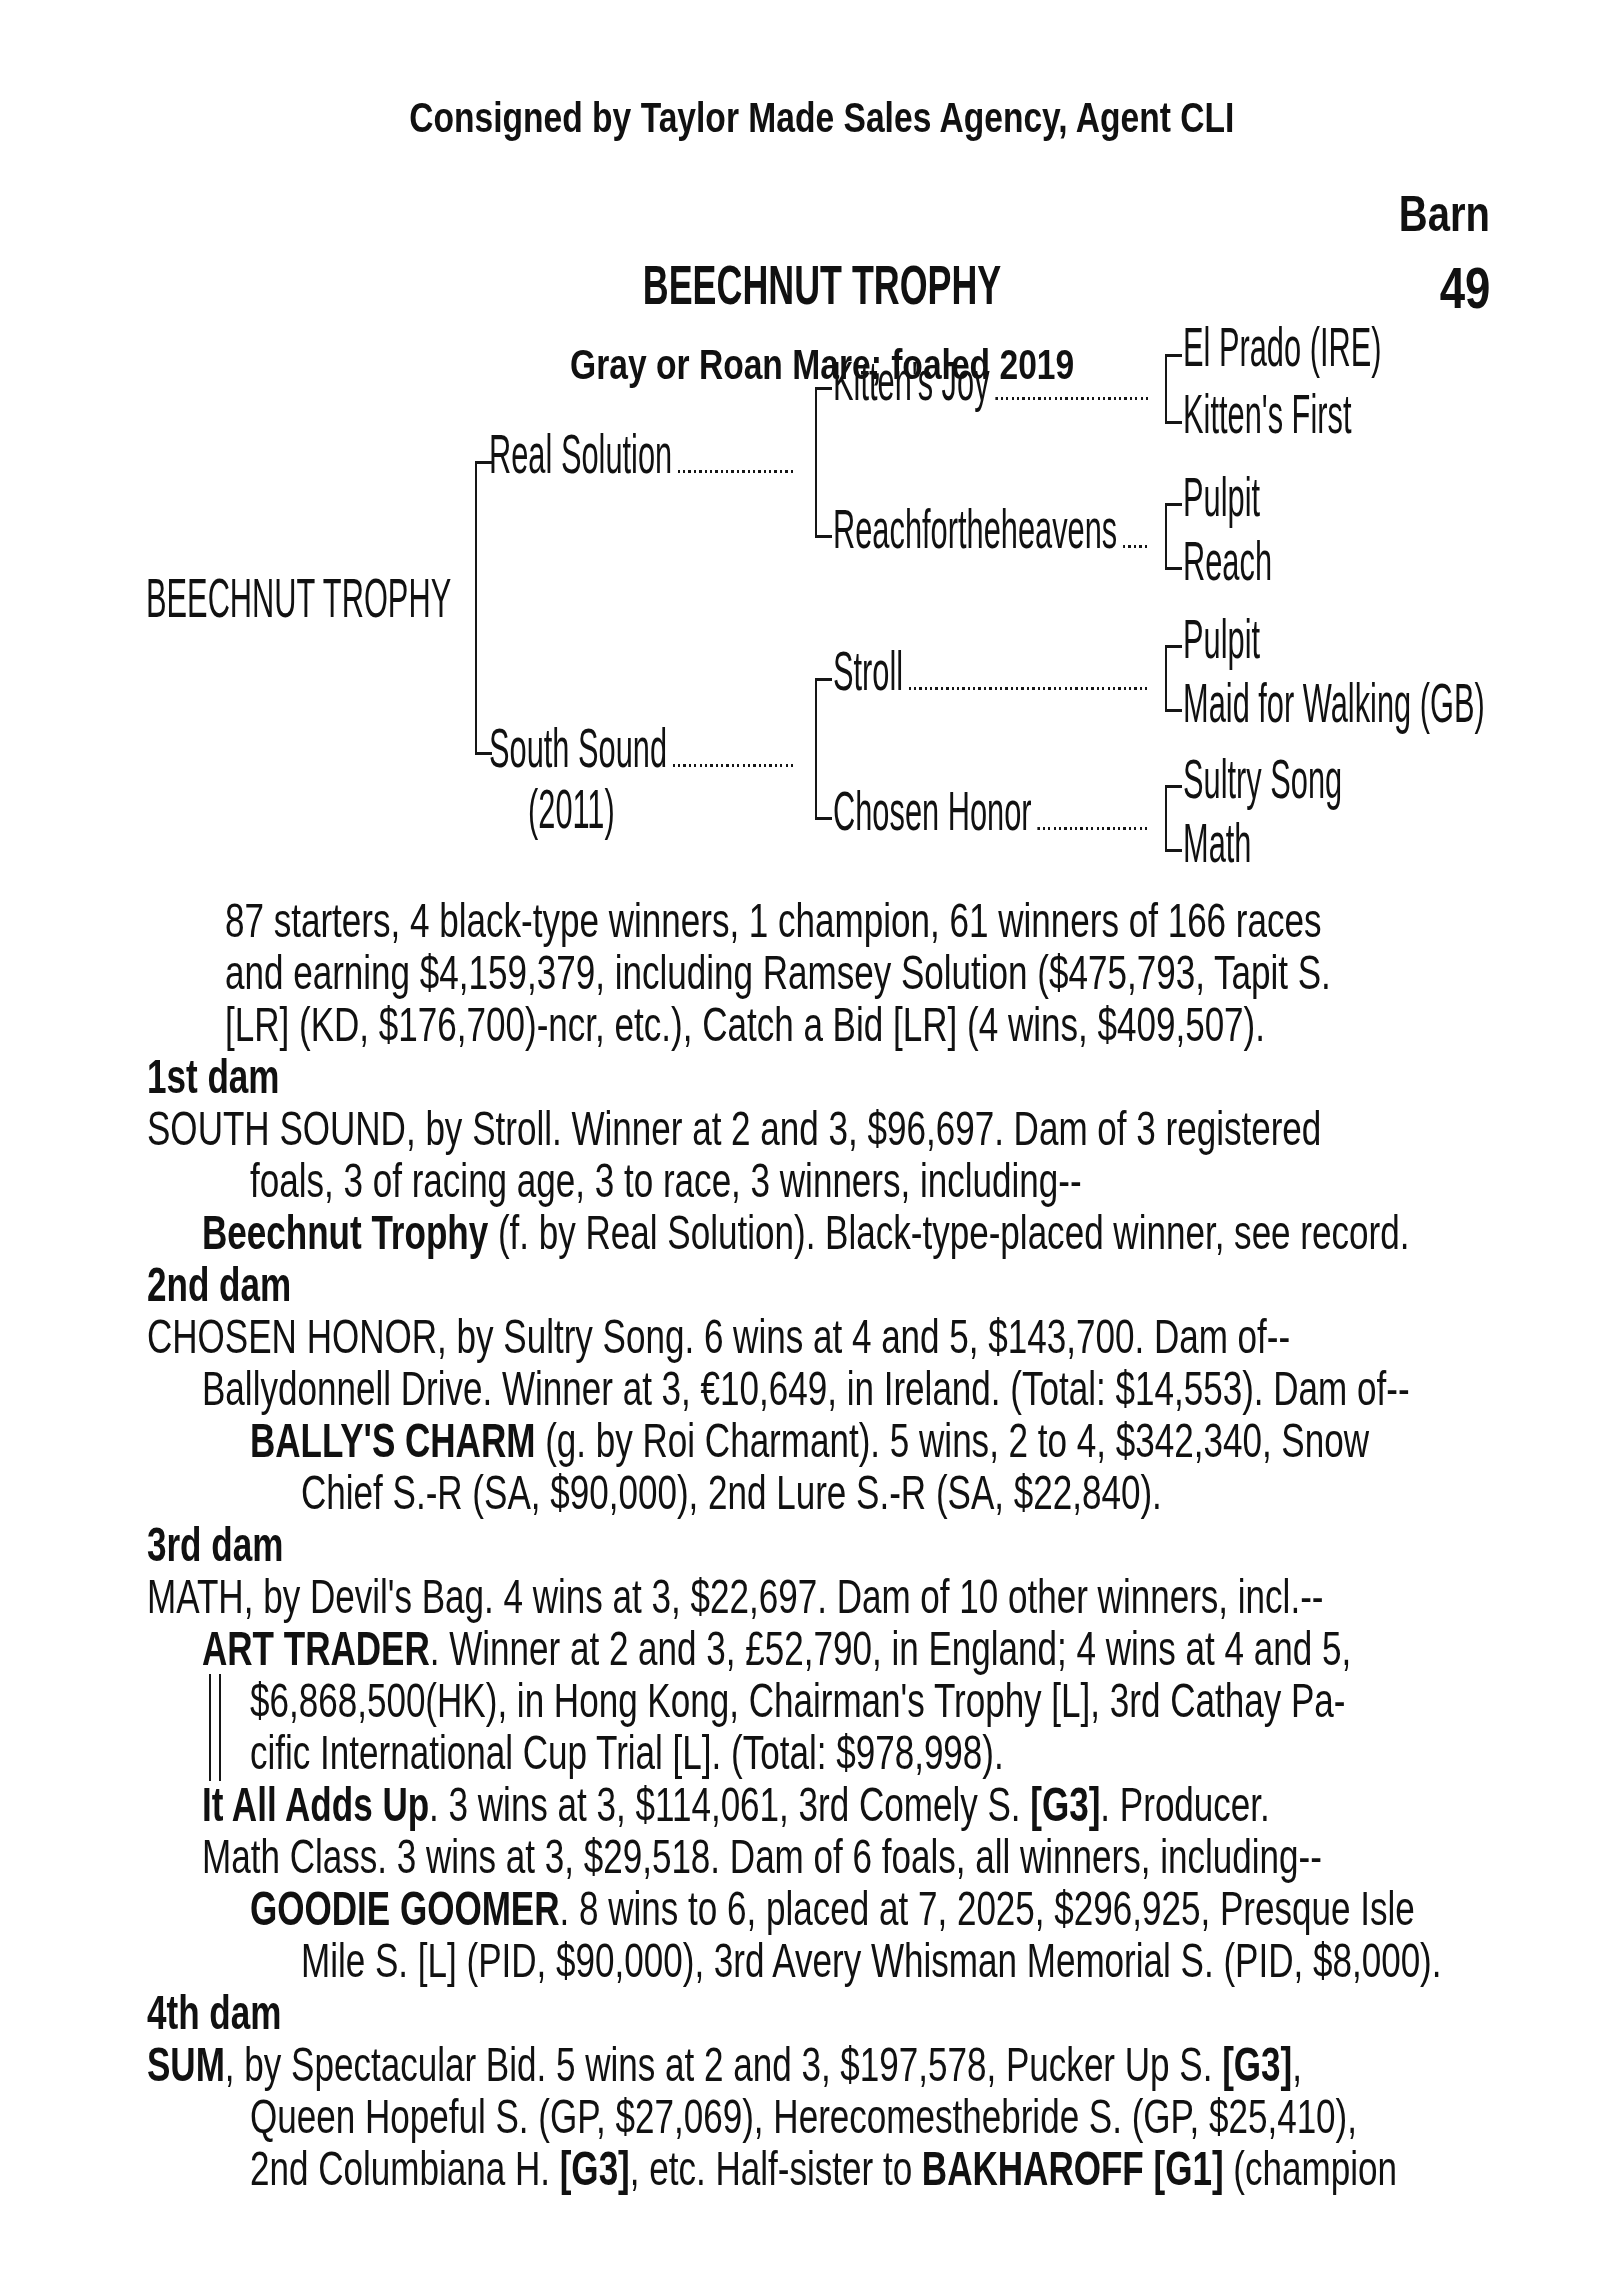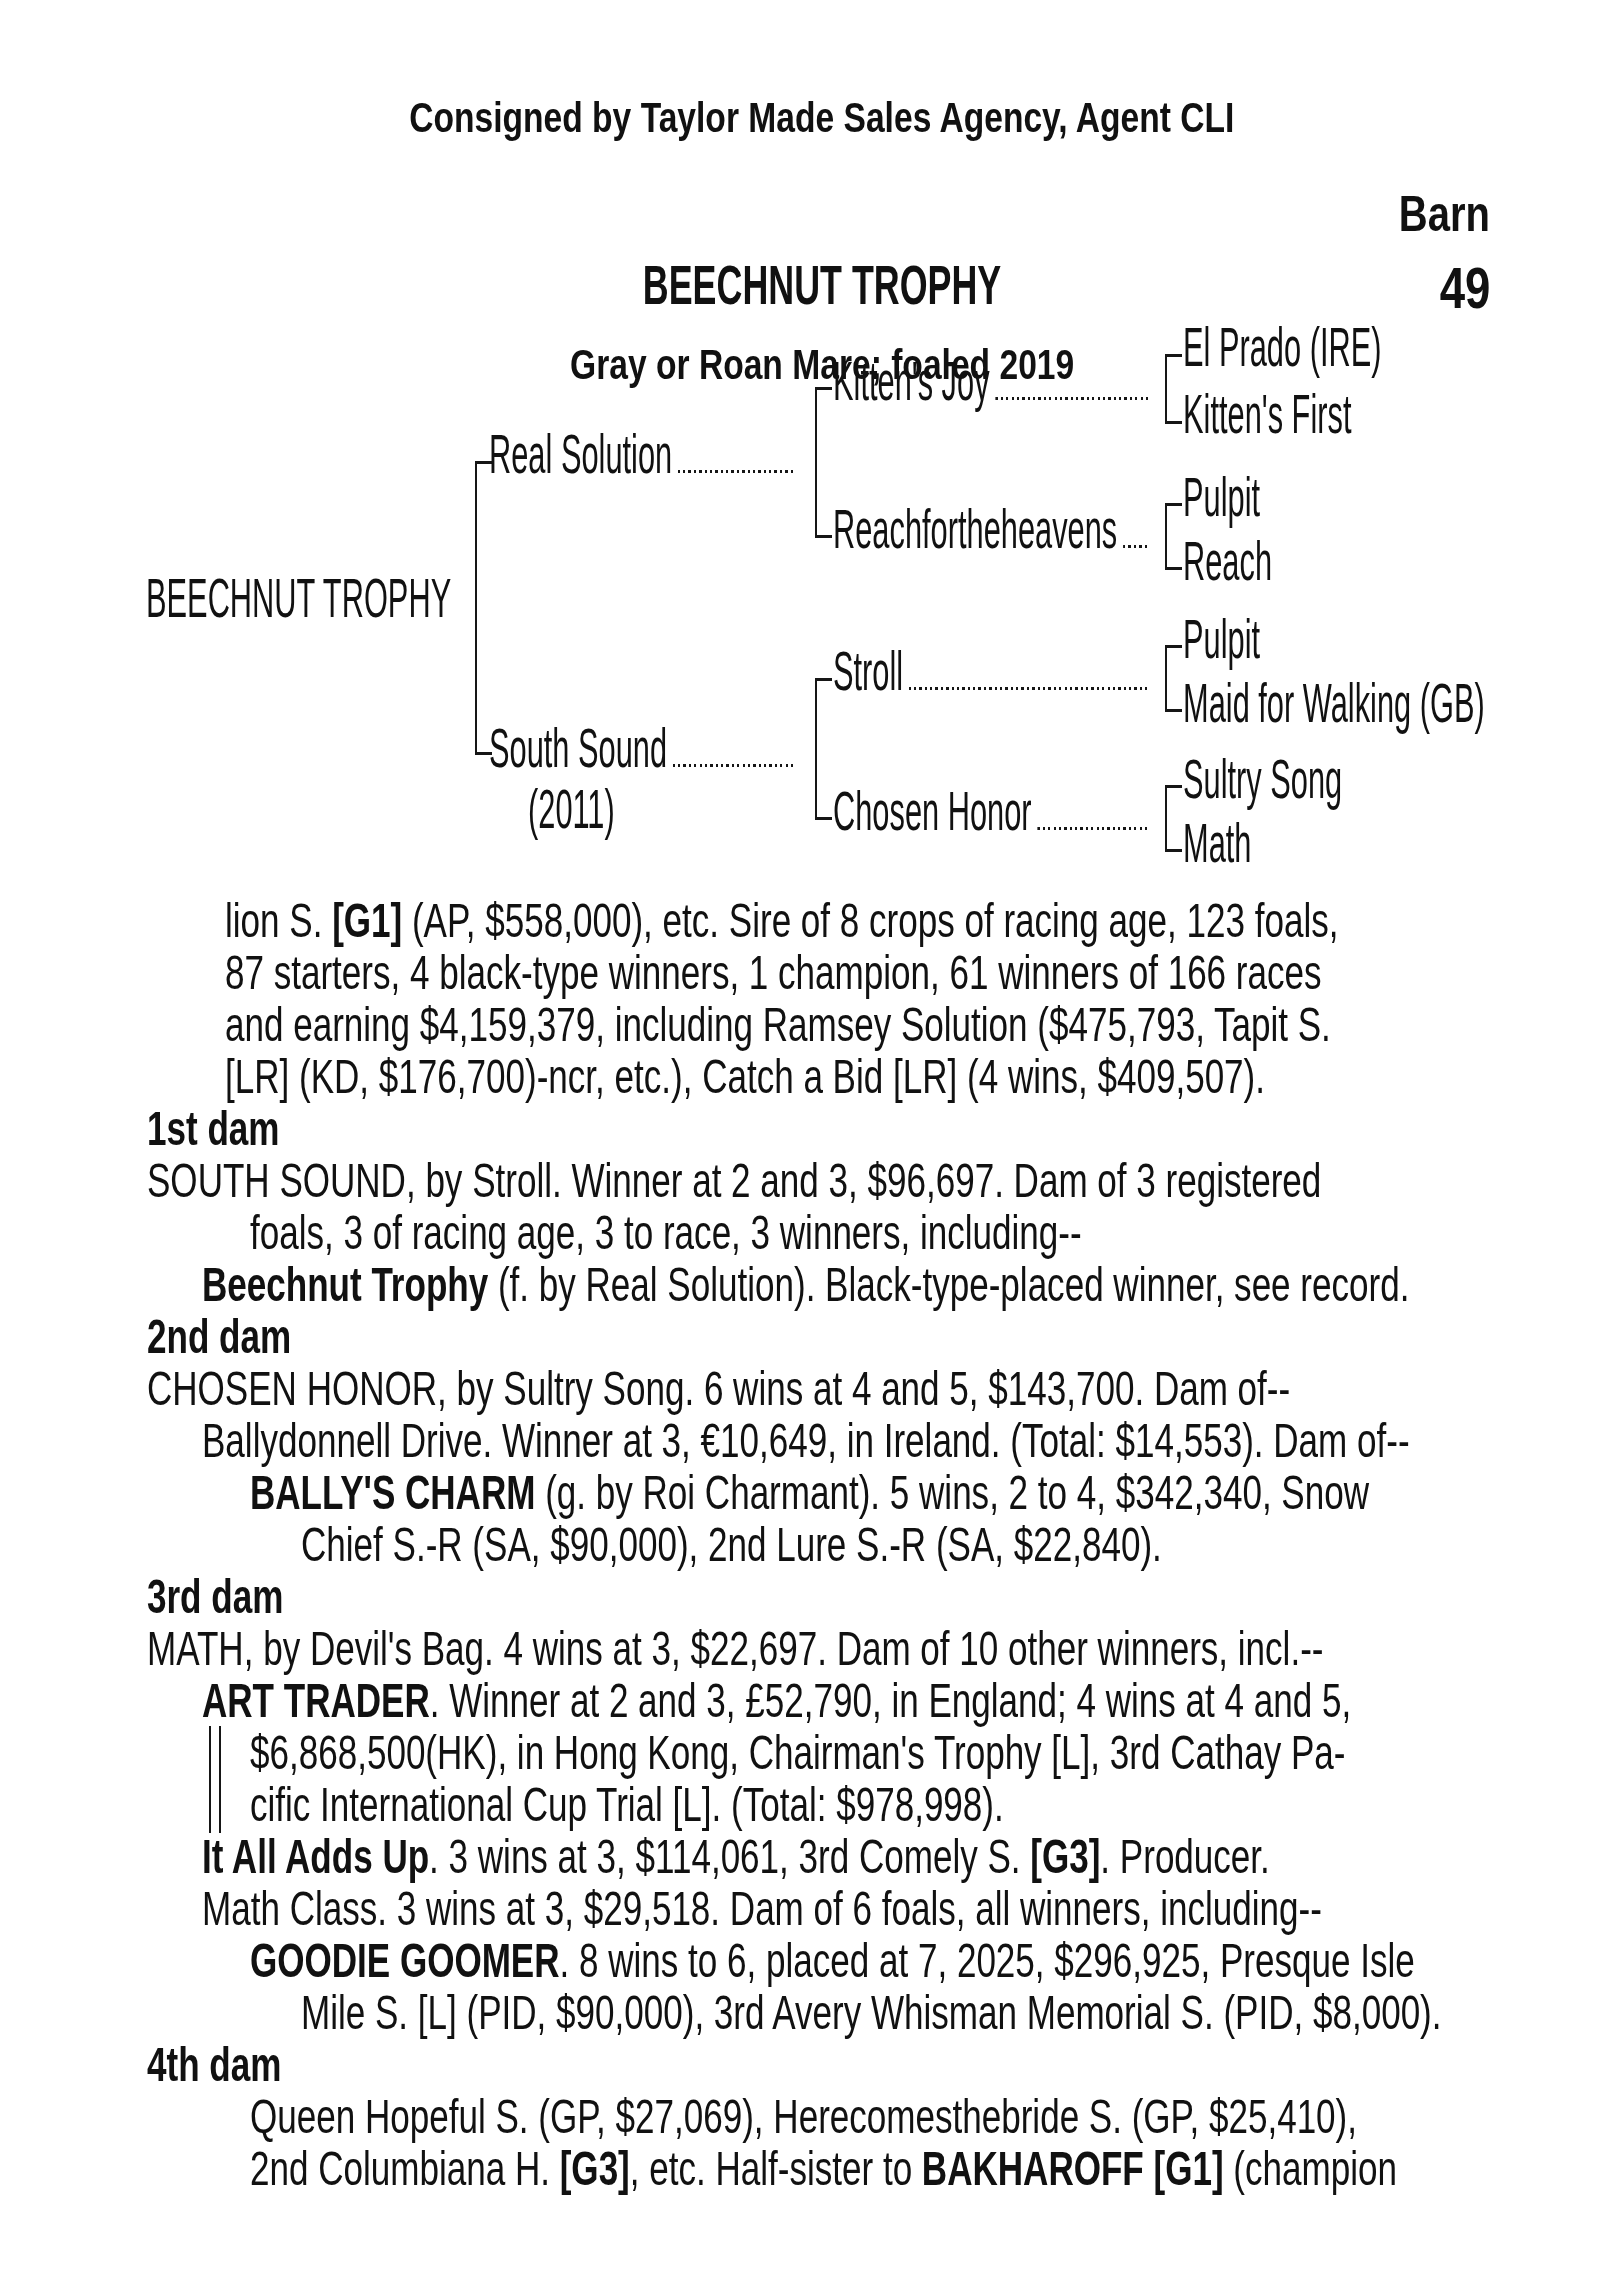--- a/index.html
+++ b/index.html
@@ -156,21 +156,20 @@
       </div>
     <div class="trow" style="left:1183px;top:752px;">
         <span class="nm">Sultry Song</span>
       </div>
     <div class="trow" style="left:1183px;top:816px;">
         <span class="nm">Math</span>
       </div>
   </div>
 
   <div id="body-lines">
-      <div class="ln iA"><span class="cx"><span class="r">lion S. </span><span class="b">[G1]</span><span class="r"> (AP, $558,000), etc. Sire of 8 crops of racing age, 123 foals,</span></span></div>
       <div class="ln iA"><span class="cx"><span class="r">87 starters, 4 black-type winners, 1 champion, 61 winners of 166 races</span></span></div>
       <div class="ln iA"><span class="cx"><span class="r">and earning $4,159,379, including Ramsey Solution ($475,793, Tapit S.</span></span></div>
       <div class="ln iA"><span class="cx"><span class="r">[LR] (KD, $176,700)-ncr, etc.), Catch a Bid [LR] (4 wins, $409,507).</span></span></div>
       <div class="ln i0"><span class="cx"><span class="b">1st dam</span></span></div>
       <div class="ln i0"><span class="cx"><span class="r">SOUTH SOUND, by Stroll. Winner at 2 and 3, $96,697. Dam of 3 registered</span></span></div>
       <div class="ln i2"><span class="cx"><span class="r">foals, 3 of racing age, 3 to race, 3 winners, including--</span></span></div>
       <div class="ln i1"><span class="cx"><span class="b">Beechnut Trophy</span><span class="r"> (f. by Real Solution). Black-type-placed winner, see record.</span></span></div>
       <div class="ln i0"><span class="cx"><span class="b">2nd dam</span></span></div>
       <div class="ln i0"><span class="cx"><span class="r">CHOSEN HONOR, by Sultry Song. 6 wins at 4 and 5, $143,700. Dam of--</span></span></div>
       <div class="ln i1"><span class="cx"><span class="r">Ballydonnell Drive. Winner at 3, €10,649, in Ireland. (Total: $14,553). Dam of--</span></span></div>
@@ -179,18 +178,19 @@
       <div class="ln i0"><span class="cx"><span class="b">3rd dam</span></span></div>
       <div class="ln i0"><span class="cx"><span class="r">MATH, by Devil's Bag. 4 wins at 3, $22,697. Dam of 10 other winners, incl.--</span></span></div>
       <div class="ln i1"><span class="cx"><span class="b">ART TRADER</span><span class="r">. Winner at 2 and 3, £52,790, in England; 4 wins at 4 and 5,</span></span></div>
       <div class="ln i2"><span class="bars"></span><span class="cx"><span class="r">$6,868,500(HK), in Hong Kong, Chairman's Trophy [L], 3rd Cathay Pa-</span></span></div>
       <div class="ln i2"><span class="bars"></span><span class="cx"><span class="r">cific International Cup Trial [L]. (Total: $978,998).</span></span></div>
       <div class="ln i1"><span class="cx"><span class="b">It All Adds Up</span><span class="r">. 3 wins at 3, $114,061, 3rd Comely S. </span><span class="b">[G3]</span><span class="r">. Producer.</span></span></div>
       <div class="ln i1"><span class="cx"><span class="r">Math Class. 3 wins at 3, $29,518. Dam of 6 foals, all winners, including--</span></span></div>
       <div class="ln i2"><span class="cx"><span class="b">GOODIE GOOMER</span><span class="r">. 8 wins to 6, placed at 7, 2025, $296,925, Presque Isle</span></span></div>
       <div class="ln i3"><span class="cx"><span class="r">Mile S. [L] (PID, $90,000), 3rd Avery Whisman Memorial S. (PID, $8,000).</span></span></div>
       <div class="ln i0"><span class="cx"><span class="b">4th dam</span></span></div>
+      <div class="ln i0"><span class="cx"><span class="b">SUM</span><span class="r">, by Spectacular Bid. 5 wins at 2 and 3, $197,578, Pucker Up S. </span><span class="b">[G3]</span><span class="r">,</span></span></div>
       <div class="ln i2"><span class="cx"><span class="r">Queen Hopeful S. (GP, $27,069), Herecomesthebride S. (GP, $25,410),</span></span></div>
       <div class="ln i2"><span class="cx"><span class="r">2nd Columbiana H. </span><span class="b">[G3]</span><span class="r">, etc. Half-sister to </span><span class="b">BAKHAROFF [G1]</span><span class="r"> (champion</span></span></div>
     </div>
 
 </div>
 
 
 </body></html>

